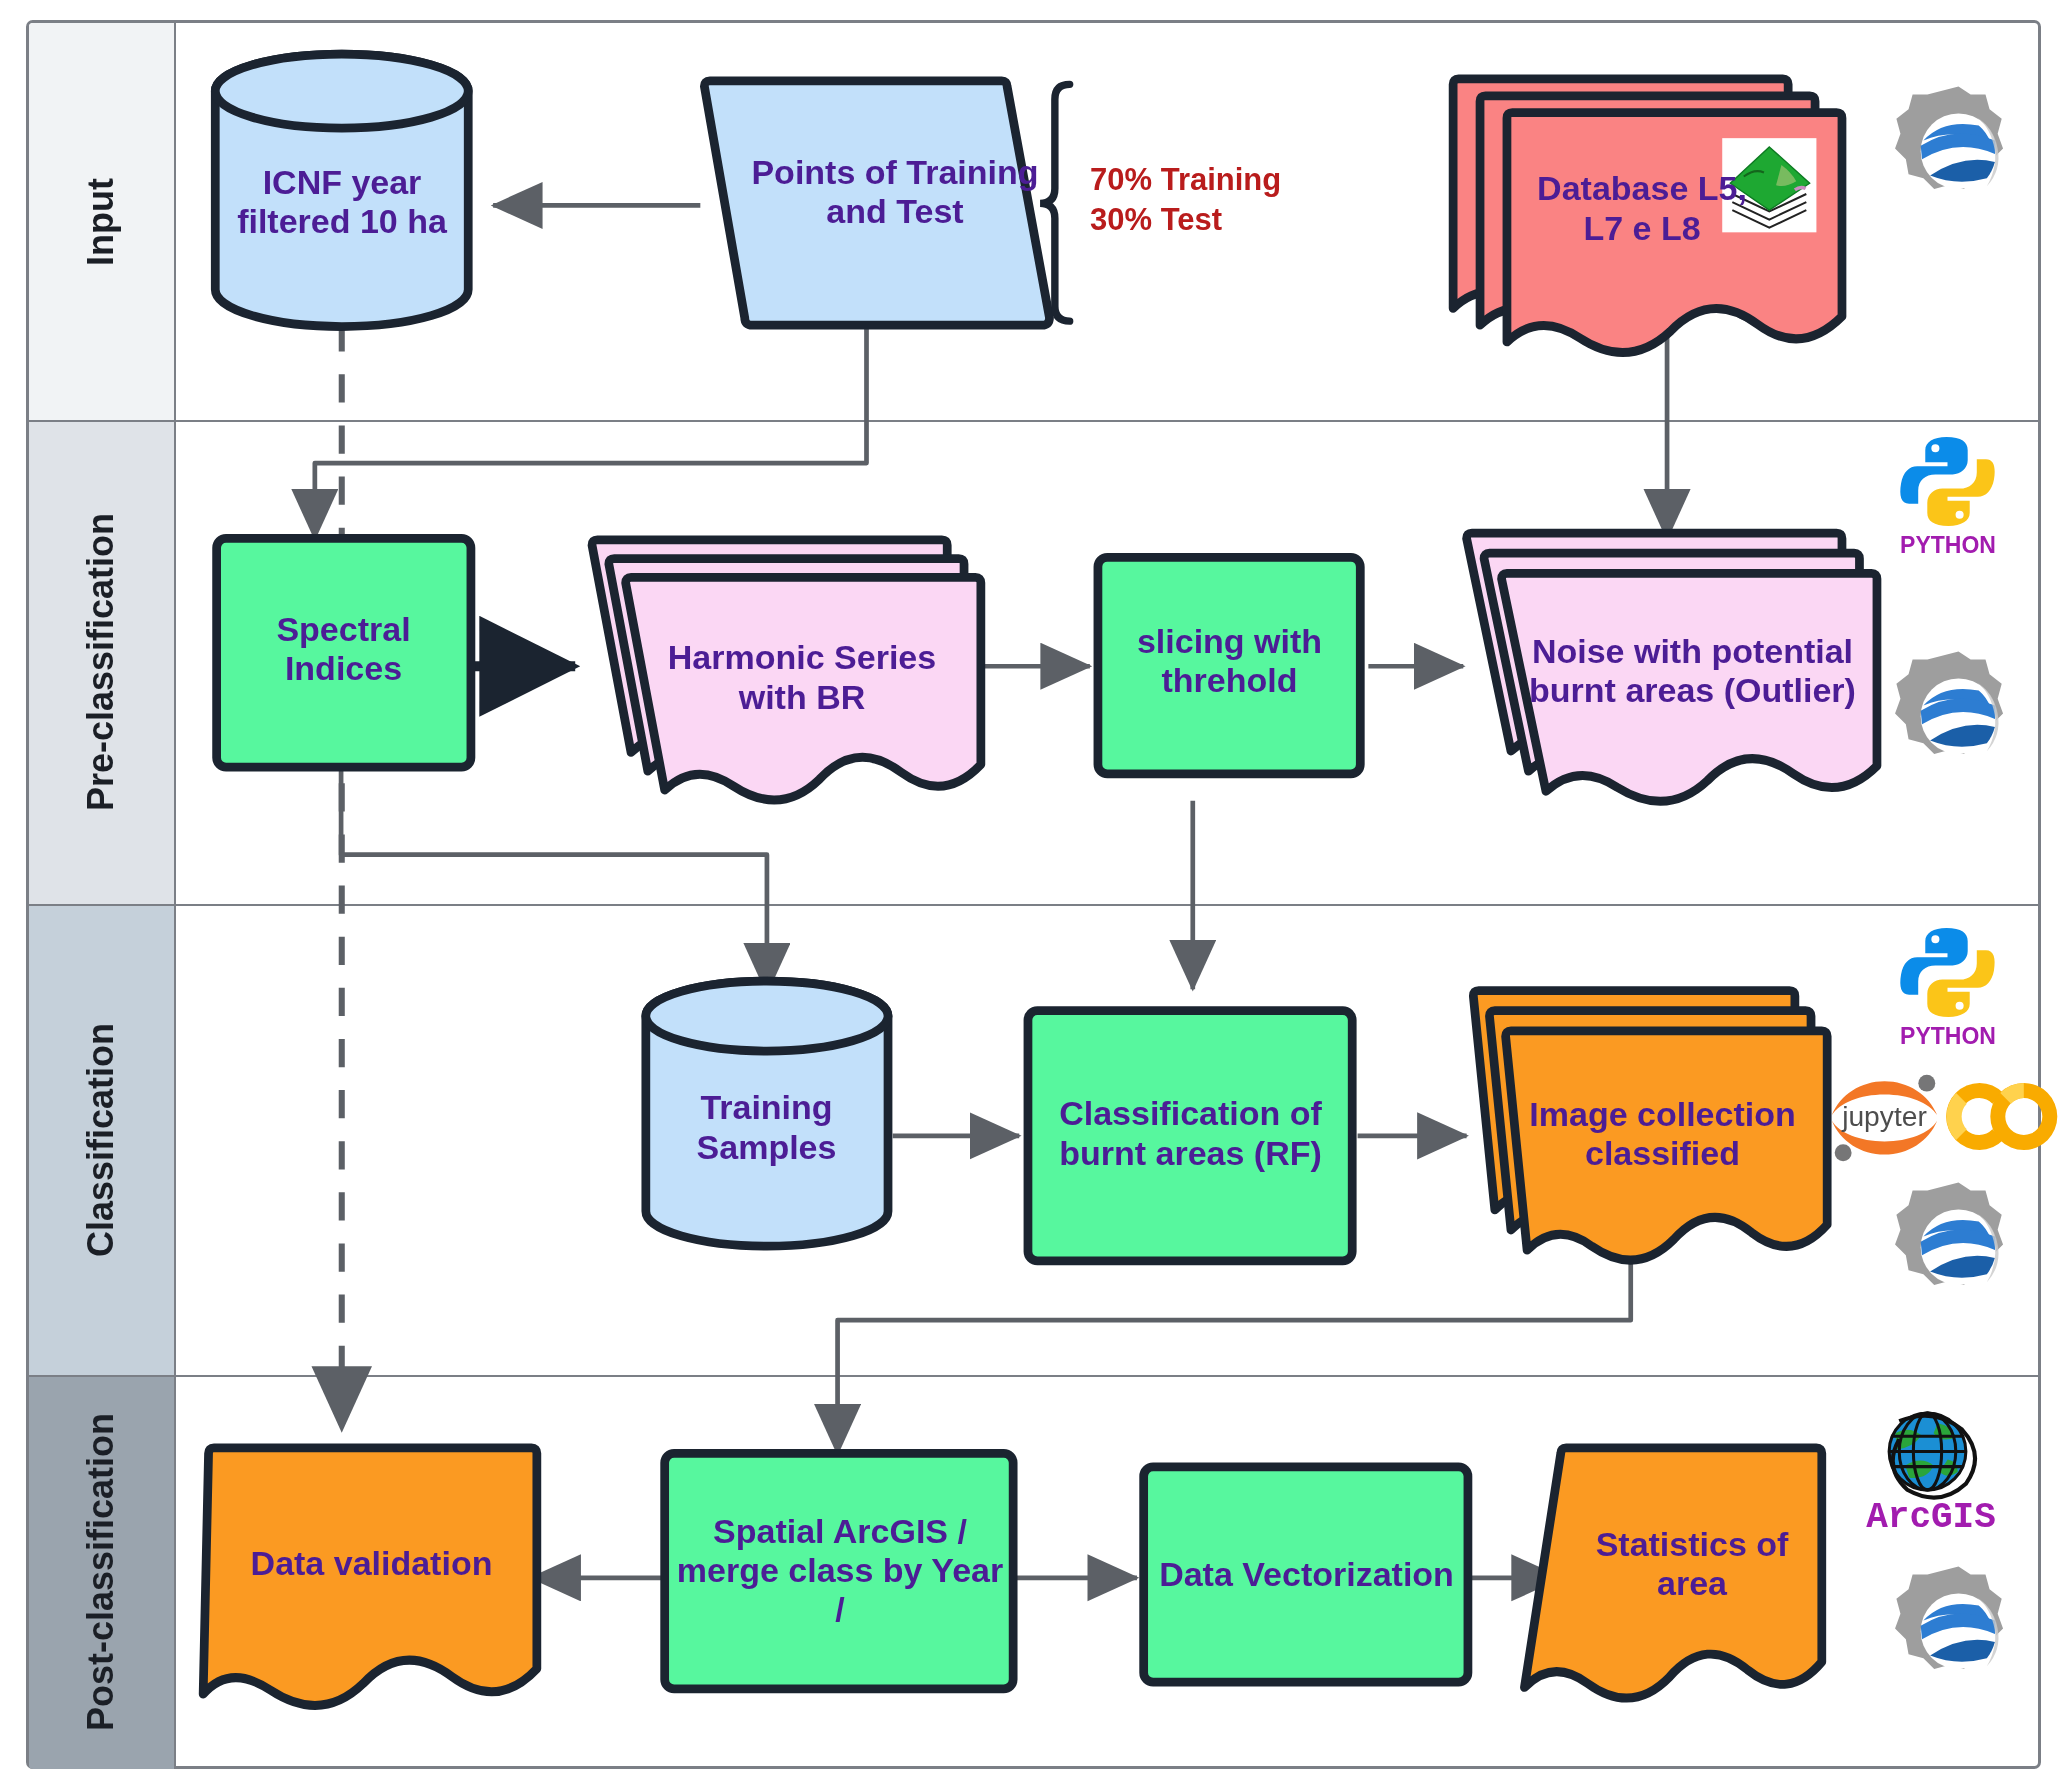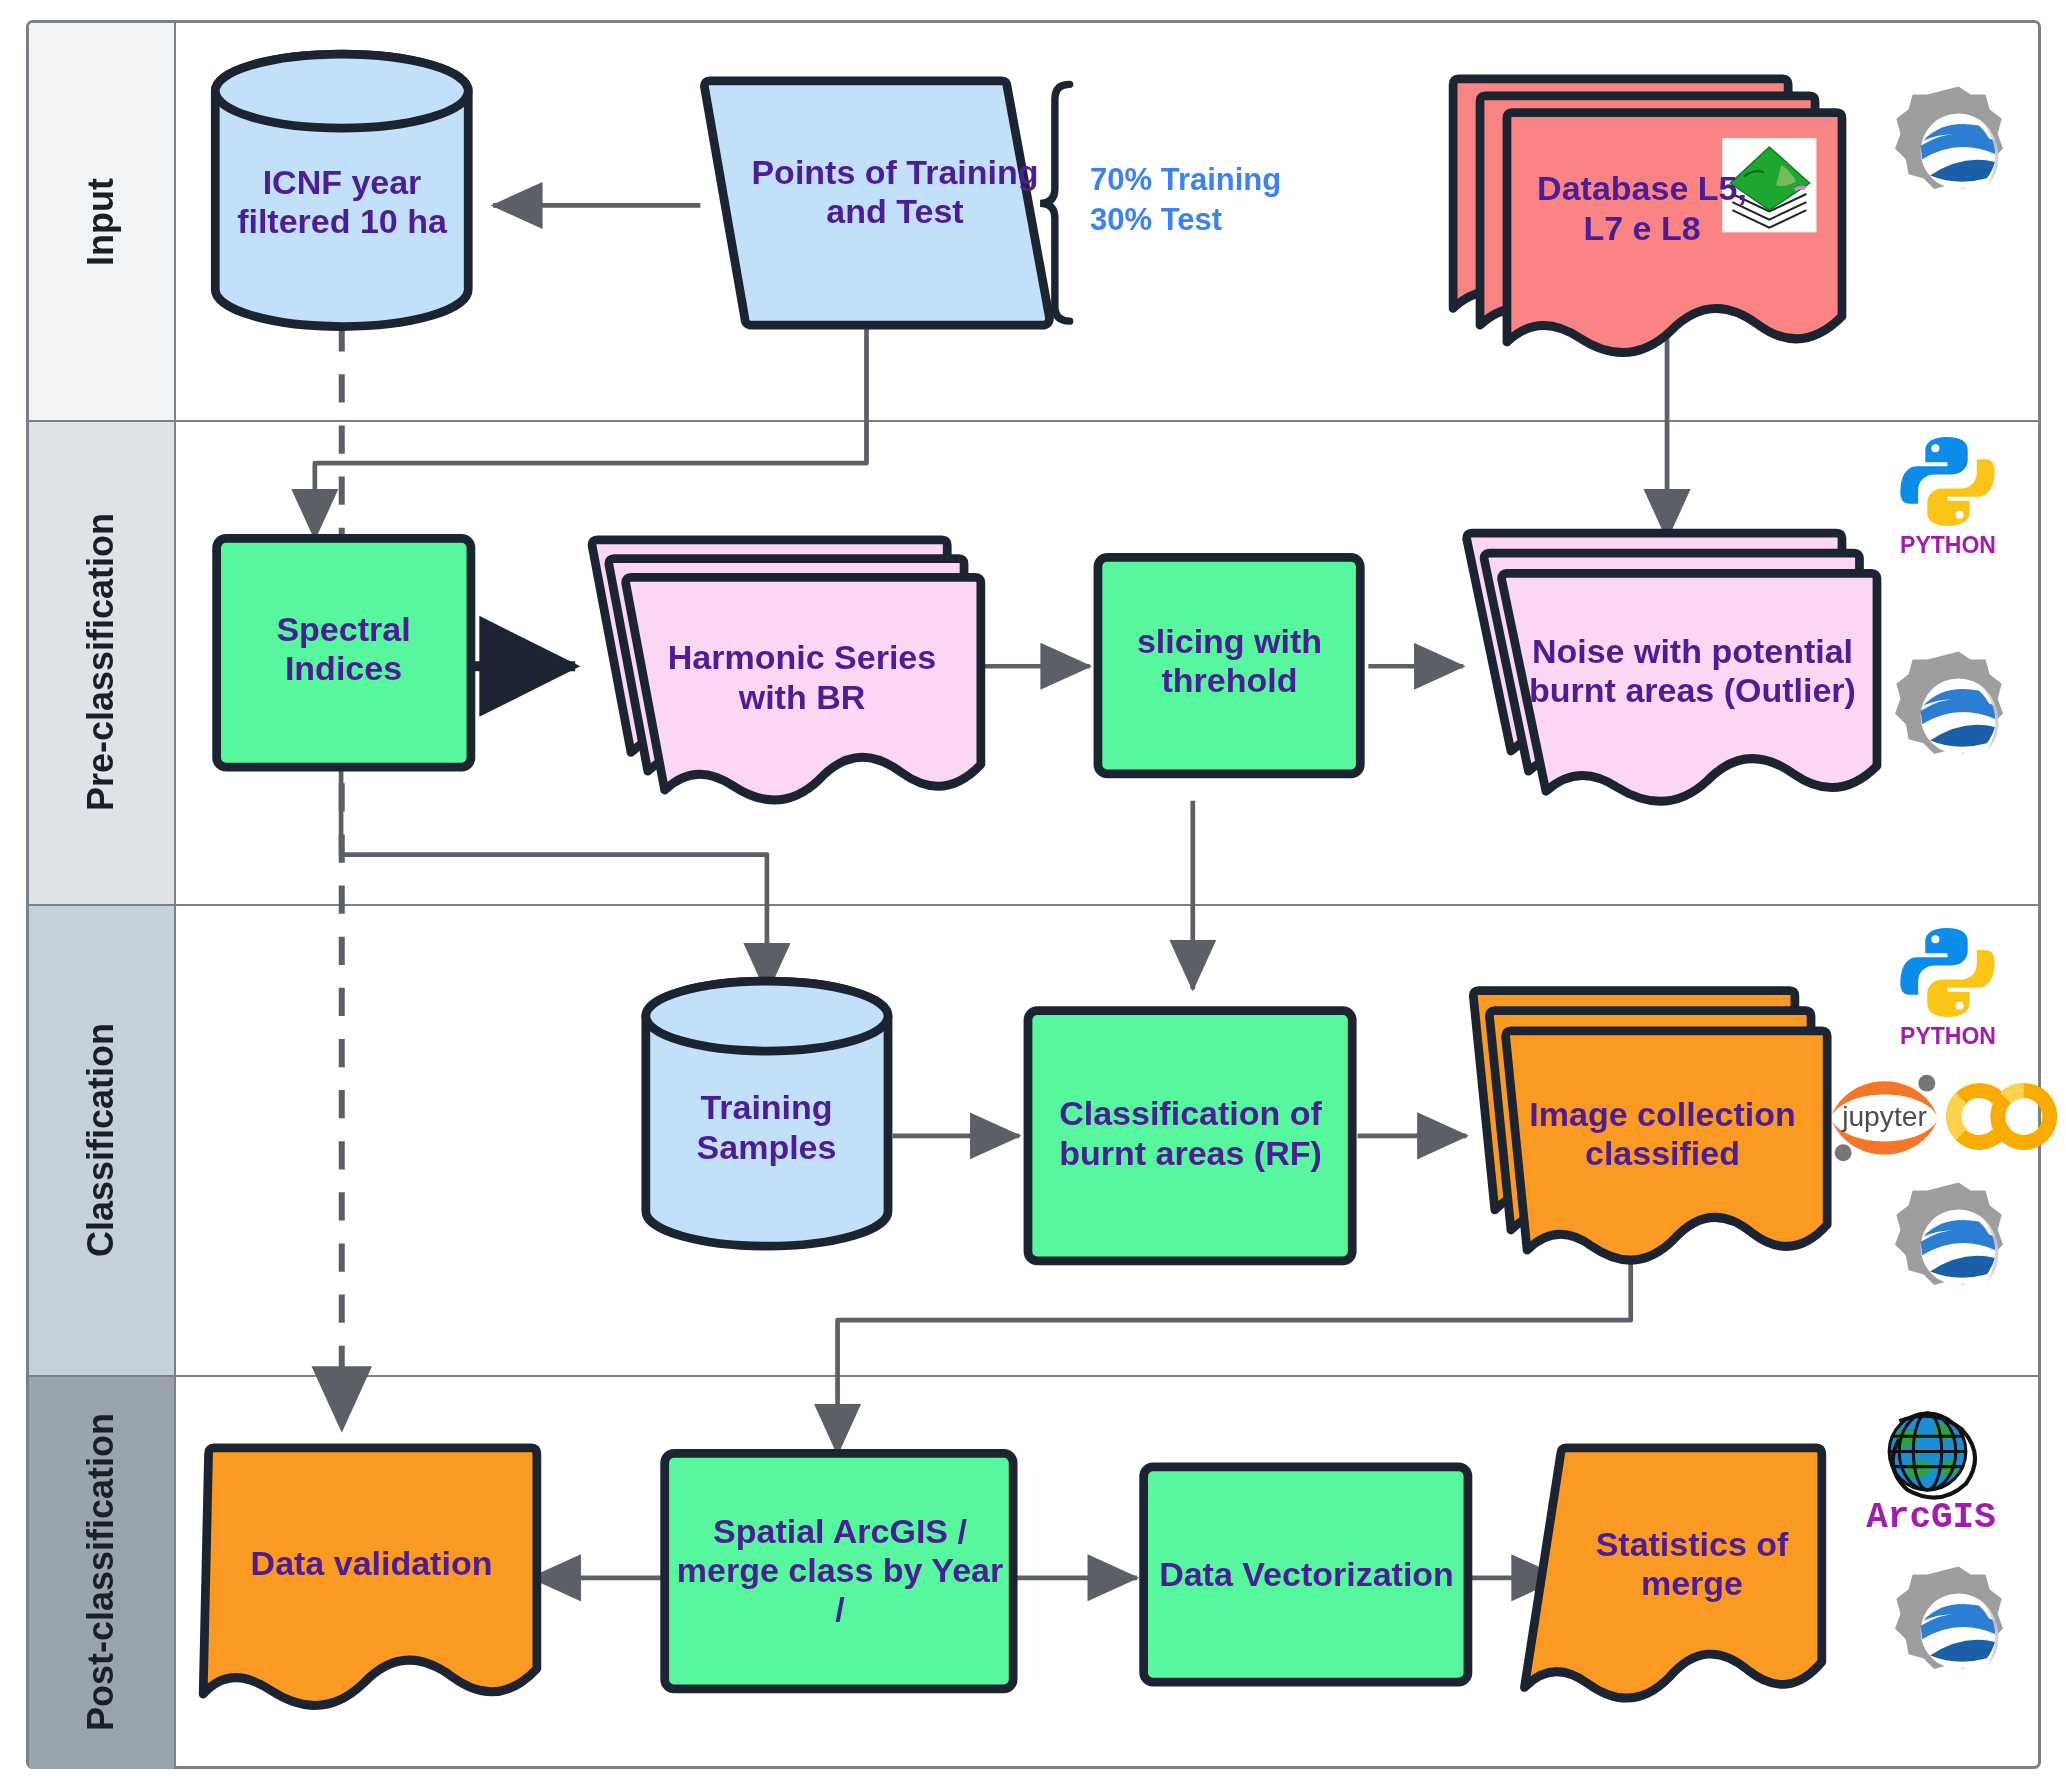--- a/index.html
+++ b/index.html
@@ -17,21 +17,21 @@
 
   
   .svglayer{position:absolute;left:0;top:0;width:2066px;height:1792px;pointer-events:none;}
   .svgnodes{z-index:4;}
   .svgconn{z-index:2;}
 
   .txt-lay{position:absolute;z-index:7;display:flex;align-items:center;justify-content:center;
            text-align:center;font-weight:bold;color:#4c1d95;line-height:1.15;}
 
   
-  .pct{position:absolute;z-index:8;font-weight:bold;color:#3b82f6;line-height:1.3;}
+  .pct{position:absolute;z-index:8;font-weight:bold;color:#b91c1c;line-height:1.3;}
 
   
   .logo{position:absolute;z-index:9;}
   .logocap{position:absolute;z-index:9;font-weight:bold;color:#a21caf;text-align:center;}
 </style>
 </head>
 <body>
 
 <div id="root">
 
@@ -220,21 +220,21 @@
 
   <div class="txt-lay" style="left:673px;top:1473px;width:334px;height:195px;font-size:34px;">
     <span>Spatial ArcGIS / merge class by Year /</span>
     </div>
 
   <div class="txt-lay" style="left:1152px;top:1487px;width:309px;height:175px;font-size:34px;">
     <span>Data Vectorization</span>
     </div>
 
   <div class="txt-lay" style="left:1569px;top:1480px;width:246px;height:168px;font-size:34px;">
-    <span>Statistics of merge</span>
+    <span>Statistics of area</span>
     </div>
 
   <div class="pct" style="left:1090px;top:160px;font-size:31px;">
     <div>70% Training</div>
     <div>30% Test</div>
   </div>
 
   <svg class="logo" style="left:1891px;top:81px;width:135px;height:135px;" viewBox="0 0 100 100">
     <path fill="#9e9e9e" d="M50 4 l9 6 h11 l3 11 9 7 -3 11 4 11 -8 8 -2 11 -11 3 -8 8 -11 -3 -11 3 -8 -8 -11 -3 -2 -11 -8 -8 4 -11 -3 -11 9 -7 3 -11 h11z"></path>
     <circle cx="50" cy="52" r="28" fill="#ffffff"></circle>

